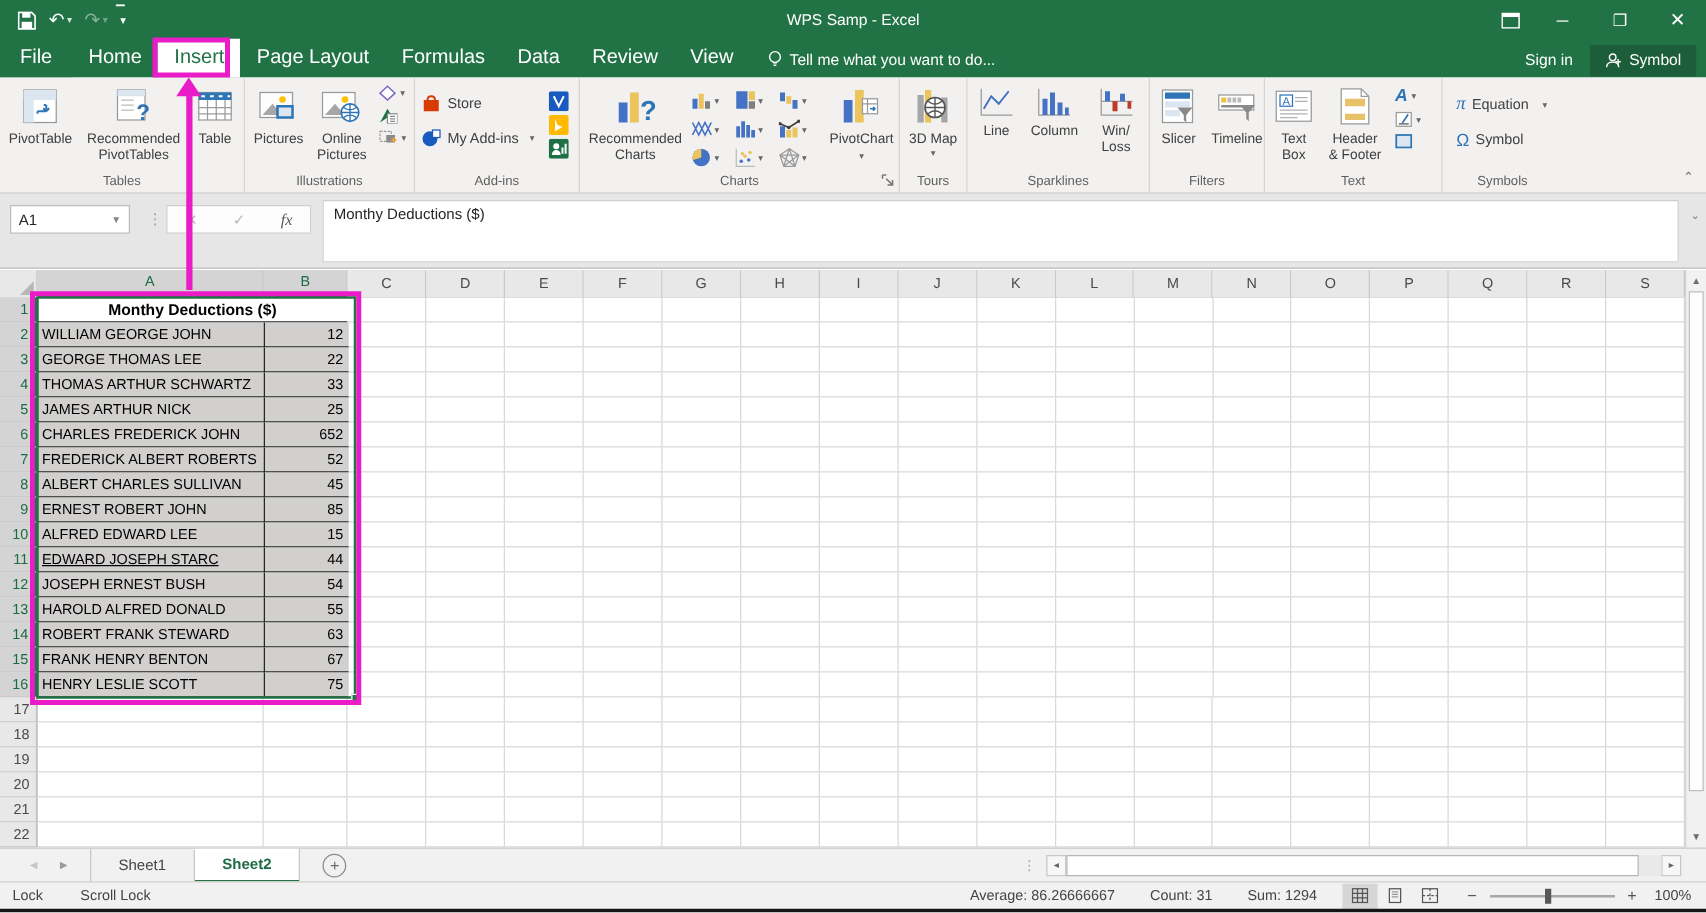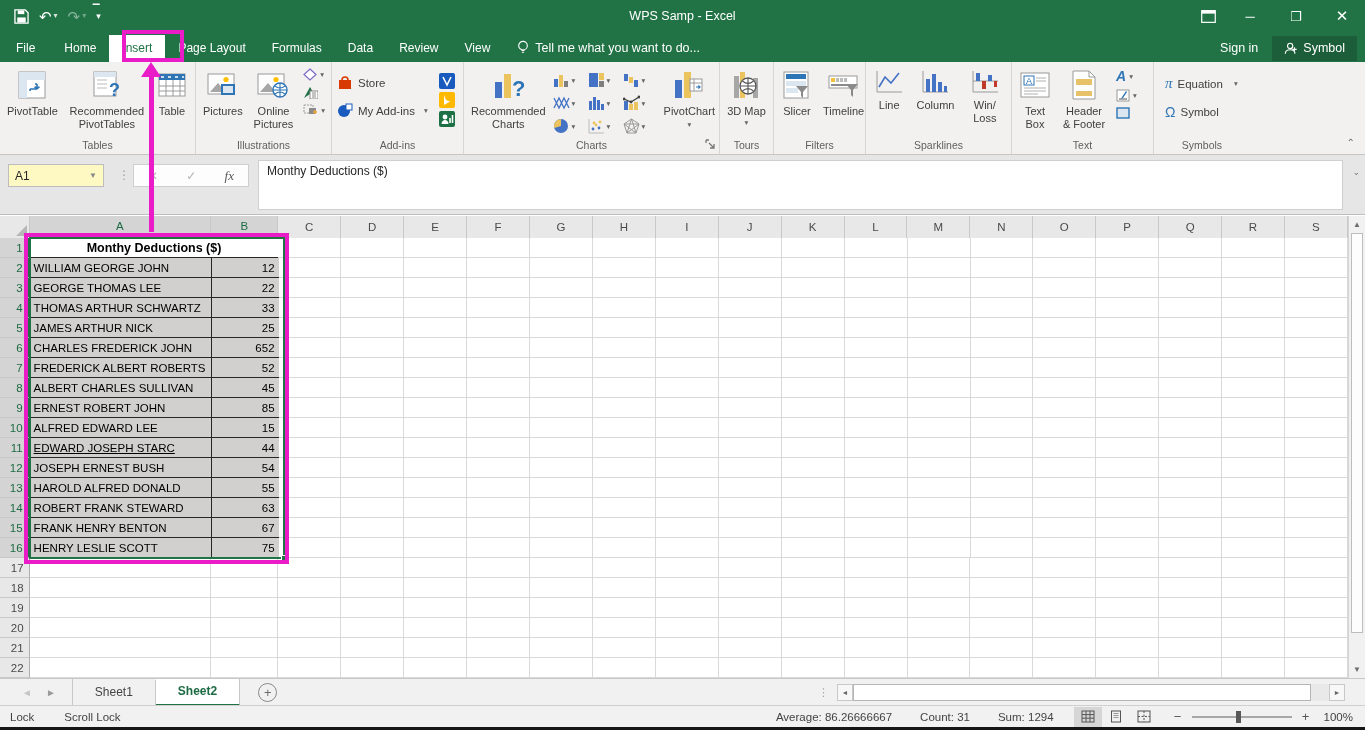--- a/index.html
+++ b/index.html
@@ -12,21 +12,21 @@
   .qat .qbtn { color:#fff; font-size:15px; line-height:1; cursor:pointer; display:flex; align-items:center; }
   .qat .dim { opacity:.45; }
   .caret-s { font-size:8px; margin-left:2px; opacity:.8; }
   .title-text { position:absolute; left:0; right:0; text-align:center; font-size:12.5px; color:#fff; pointer-events:none; }
   .winbtns { margin-left:auto; display:flex; align-items:center; height:32px; }
   .winbtn { width:46px; height:32px; display:flex; align-items:center; justify-content:center; font-size:13px; color:#fff; cursor:pointer; }
   .ribbon-opts { width:38px; }
 
   
   .menurow { position:absolute; left:0; top:32px; width:1365px; height:30px; background:#217346; display:flex; align-items:flex-end; color:#fff; }
-  .mtab { padding:6px 13px 7px; font-size:12px; cursor:pointer; white-space:nowrap; }
+  .mtab { padding:6px 13px 7px; font-size:16px; cursor:pointer; white-space:nowrap; }
   .mtab.file { background:#217346; font-weight:400; padding:6px 16px 7px; }
   .mtab.active { background:#fff; color:#217346; }
   .tellme { display:flex; align-items:center; gap:6px; margin-left:14px; padding-bottom:7px; font-size:12.5px; color:#fff; cursor:text; }
   .signin-area { margin-left:auto; display:flex; align-items:center; gap:4px; padding-right:8px; }
   .signin { padding:6px 10px 7px; font-size:12.5px; cursor:pointer; }
   .sharebtn { display:flex; align-items:center; gap:5px; background:rgba(0,0,0,.18); padding:5px 12px 6px; font-size:12.5px; cursor:pointer; }
 
   
   .ribbon { position:absolute; left:0; top:62px; width:1365px; height:93px; background:#f2f1f0; border-bottom:1px solid #c8c6c4; display:flex; }
   .rgroup { position:relative; display:flex; flex-direction:column; height:100%; border-right:1px solid #d8d6d4; padding:3px 2px 0; }
@@ -40,21 +40,21 @@
   .smallstack { display:flex; flex-direction:column; justify-content:flex-start; gap:3px; padding:2px 2px; }
   .sbtn { display:flex; align-items:center; gap:3px; font-size:11px; color:#404040; cursor:pointer; padding:1px 2px; }
   .minigrid { display:grid; grid-template-columns:repeat(3,34px); grid-auto-rows:22px; align-content:start; gap:1px; padding-top:4px; }
   .mini { display:flex; align-items:center; gap:2px; cursor:pointer; padding-left:2px; }
   .dialog-launcher { position:absolute; right:2px; bottom:3px; width:12px; height:12px; cursor:pointer; }
   .collapse-chev { position:absolute; right:10px; bottom:6px; color:#666; font-size:10px; cursor:pointer; }
   .medbtn { display:flex; align-items:center; gap:5px; font-size:11.5px; color:#404040; cursor:pointer; padding:2px 3px; }
 
   
   .fbar { position:absolute; left:0; top:155px; width:1365px; height:60px; background:#e6e6e6; border-bottom:1px solid #bdbdbd; }
-  .namebox { position:absolute; left:8px; top:9px; width:96px; height:23px; background:#fef9c3; border:1px solid #bdbdbd; display:flex; align-items:center; padding:0 6px; font-size:12px; color:#262626; cursor:text;text-align:right; }
+  .namebox { position:absolute; left:8px; top:9px; width:96px; height:23px; background:#ffffff; border:1px solid #bdbdbd; display:flex; align-items:center; padding:0 6px; font-size:12px; color:#262626; cursor:text;text-align:right; }
   .namebox .nb-caret { margin-left:auto; color:#888; font-size:8px; }
   .fdots { position:absolute; left:118px; top:13px; color:#a0a0a0; font-size:12px; letter-spacing:0; }
   .fbtns { position:absolute; left:133px; top:9px; width:116px; height:23px; background:#fdfdfd; border:1px solid #cfcfcf; display:flex; align-items:center; justify-content:space-around; }
   .fbtn { color:#b5b5b5; font-size:12px; cursor:pointer; }
   .fx { font-style:italic; font-family:"Liberation Serif", serif; color:#595959; font-size:13px; }
   .finput { position:absolute; left:258px; top:5px; width:1085px; height:50px; background:#fff; border:1px solid #cfcfcf; padding:3px 8px; font-size:12px; color:#262626; cursor:text; }
   .fexpand { position:absolute; right:5px; top:12px; color:#777; font-size:9px; cursor:pointer; }
 
   
   .sheet-area { position:absolute; left:0; top:216px; width:1365px; height:462px; background:#fff; }
@@ -438,20 +438,59 @@
               <path d="M9 16 h16 M17 8 v16 M11.5 11 c3.5 3 7.5 3 11 0 M11.5 21 c3.5-3 7.5-3 11 0" stroke="#555" stroke-width="1.1" fill="none"></path>
             </svg>
         </span>
         <span class="blabel">3D Map</span>
         <span class="caret">▾</span>
       </div>
     </div>
     <div class="glabel">Tours</div>
   </div>
 
+  <div class="rgroup" style="width:146px;">
+    <div class="rgroup-items" style="justify-content:space-around;">
+      <div class="rbig">
+        <span class="icon24">
+          <svg width="30" height="26" viewBox="0 0 30 26">
+              <path d="M3 2 V23 H28" stroke="#9a9a9a" fill="none"></path>
+              <path d="M5 18 L11 8 L17 14 L25 4" stroke="#4472c4" stroke-width="1.6" fill="none"></path>
+            </svg>
+        </span>
+        <span class="blabel">Line</span>
+      </div>
+      <div class="rbig">
+        <span class="icon24">
+          <svg width="30" height="26" viewBox="0 0 30 26">
+              <path d="M3 2 V23 H28" stroke="#9a9a9a" fill="none"></path>
+              <rect x="6" y="10" width="4" height="13" fill="#4472c4"></rect>
+              <rect x="12" y="5" width="4" height="18" fill="#4472c4"></rect>
+              <rect x="18" y="13" width="4" height="10" fill="#4472c4"></rect>
+              <rect x="24" y="17" width="3" height="6" fill="#4472c4"></rect>
+            </svg>
+        </span>
+        <span class="blabel">Column</span>
+      </div>
+      <div class="rbig" style="width:46px;">
+        <span class="icon24">
+          <svg width="30" height="26" viewBox="0 0 30 26">
+              <path d="M3 2 V23 H28 M3 12 H28" stroke="#9a9a9a" fill="none"></path>
+              <rect x="6" y="4" width="4" height="8" fill="#4472c4"></rect>
+              <rect x="12" y="12" width="4" height="8" fill="#c0392b"></rect>
+              <rect x="18" y="6" width="4" height="6" fill="#4472c4"></rect>
+              <rect x="24" y="12" width="3" height="6" fill="#c0392b"></rect>
+            </svg>
+        </span>
+        <span class="blabel">Win/ Loss</span>
+      </div>
+    </div>
+    <div class="glabel">Sparklines</div>
+  </div>
+
   <div class="rgroup" style="width:92px;">
     <div class="rgroup-items" style="justify-content:space-around;">
       <div class="rbig">
         <span class="icon32">
           <svg width="30" height="30" viewBox="0 0 30 30">
               <rect x="2" y="2" width="24" height="26" fill="#fff" stroke="#9a9a9a"></rect>
               <rect x="4" y="4" width="20" height="5" fill="#2e75b6"></rect>
               <rect x="4" y="11" width="20" height="5" fill="#dce6f1"></rect>
               <rect x="4" y="18" width="12" height="5" fill="#dce6f1"></rect>
               <path d="M14 16 h12 l-5 6 v6 l-2-2 v-4 Z" fill="#8a8a8a"></path>
@@ -468,59 +507,20 @@
               <rect x="12" y="8" width="3" height="4" fill="#bbb"></rect>
               <rect x="16" y="8" width="3" height="4" fill="#bbb"></rect>
               <path d="M3 15 h24" stroke="#8a8a8a" stroke-width="2"></path>
               <path d="M18 14 h12 l-5 6 v7 l-2-2 v-5 Z" fill="#8a8a8a"></path>
             </svg>
         </span>
         <span class="blabel">Timeline</span>
       </div>
     </div>
     <div class="glabel">Filters</div>
-  </div>
-
-  <div class="rgroup" style="width:146px;">
-    <div class="rgroup-items" style="justify-content:space-around;">
-      <div class="rbig">
-        <span class="icon24">
-          <svg width="30" height="26" viewBox="0 0 30 26">
-              <path d="M3 2 V23 H28" stroke="#9a9a9a" fill="none"></path>
-              <path d="M5 18 L11 8 L17 14 L25 4" stroke="#4472c4" stroke-width="1.6" fill="none"></path>
-            </svg>
-        </span>
-        <span class="blabel">Line</span>
-      </div>
-      <div class="rbig">
-        <span class="icon24">
-          <svg width="30" height="26" viewBox="0 0 30 26">
-              <path d="M3 2 V23 H28" stroke="#9a9a9a" fill="none"></path>
-              <rect x="6" y="10" width="4" height="13" fill="#4472c4"></rect>
-              <rect x="12" y="5" width="4" height="18" fill="#4472c4"></rect>
-              <rect x="18" y="13" width="4" height="10" fill="#4472c4"></rect>
-              <rect x="24" y="17" width="3" height="6" fill="#4472c4"></rect>
-            </svg>
-        </span>
-        <span class="blabel">Column</span>
-      </div>
-      <div class="rbig" style="width:46px;">
-        <span class="icon24">
-          <svg width="30" height="26" viewBox="0 0 30 26">
-              <path d="M3 2 V23 H28 M3 12 H28" stroke="#9a9a9a" fill="none"></path>
-              <rect x="6" y="4" width="4" height="8" fill="#4472c4"></rect>
-              <rect x="12" y="12" width="4" height="8" fill="#c0392b"></rect>
-              <rect x="18" y="6" width="4" height="6" fill="#4472c4"></rect>
-              <rect x="24" y="12" width="3" height="6" fill="#c0392b"></rect>
-            </svg>
-        </span>
-        <span class="blabel">Win/ Loss</span>
-      </div>
-    </div>
-    <div class="glabel">Sparklines</div>
   </div>
 
 
   <div class="rgroup" style="width:142px;">
     <div class="rgroup-items">
       <div class="rbig" style="width:42px;">
         <span class="icon32">
           <svg width="32" height="30" viewBox="0 0 32 30">
               <rect x="2" y="3" width="28" height="24" fill="#fff" stroke="#9a9a9a"></rect>
               <rect x="5" y="6" width="10" height="9" fill="none" stroke="#2e75b6"></rect>

